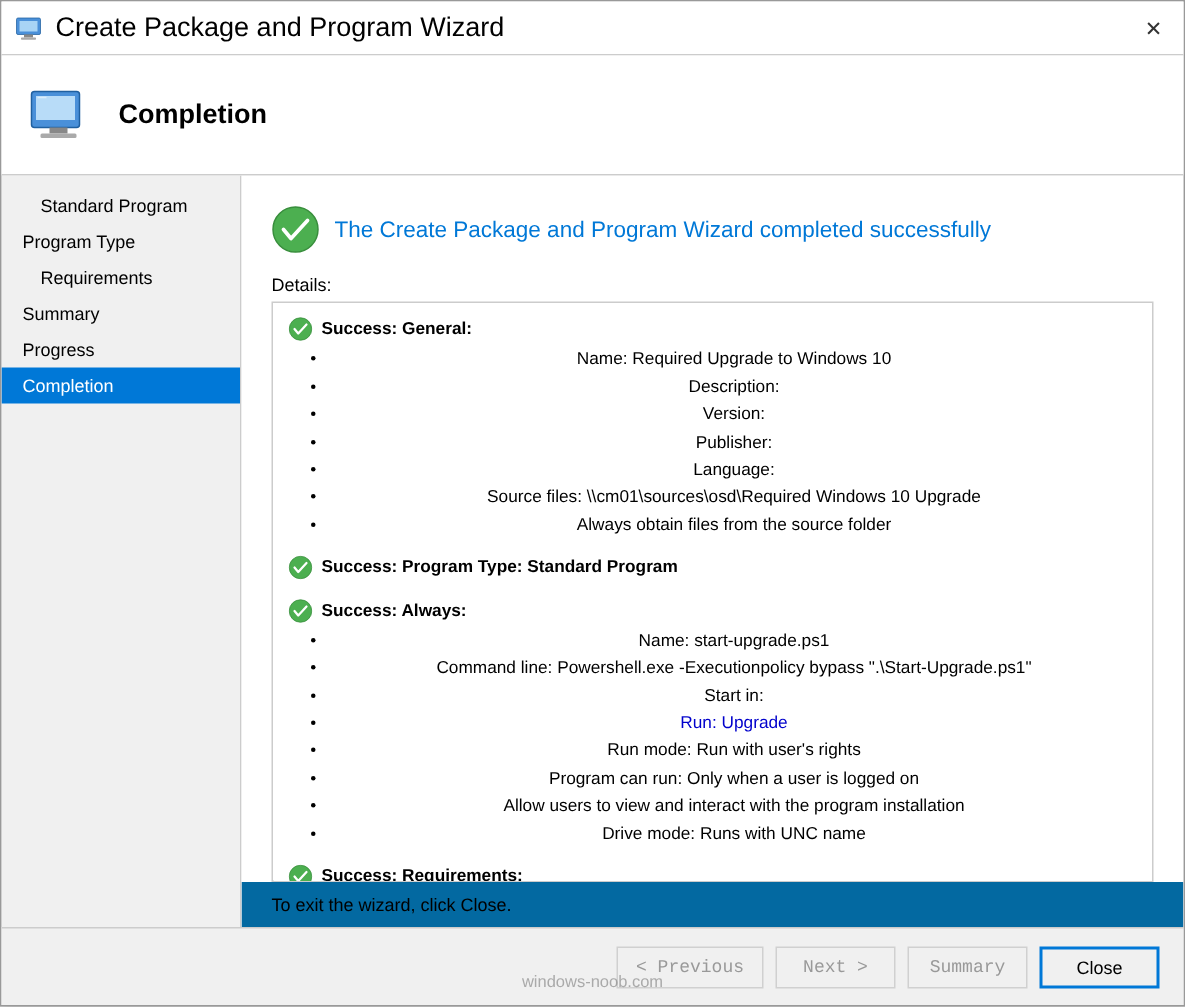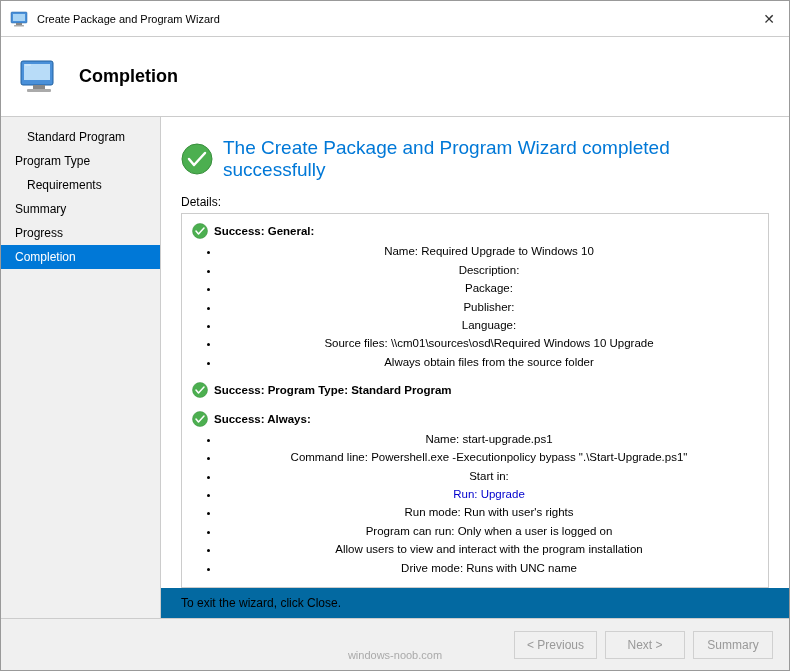--- a/index.html
+++ b/index.html
@@ -35,21 +35,21 @@
     .title-bar-left {
       display: flex;
       align-items: center;
       gap: 8px;
     }
     .title-icon {
       width: 20px;
       height: 20px;
     }
     .title-text {
-      font-size: 11px;
+      font-size: 18px;
       font-weight: normal;
       color: #000;
     }
     .close-btn {
       width: 24px;
       height: 24px;
       border: none;
       background: transparent;
       cursor: pointer;
       font-size: 14px;
@@ -113,21 +113,21 @@
       align-items: center;
       gap: 10px;
       padding: 20px 20px 10px 20px;
     }
     .success-icon {
       width: 32px;
       height: 32px;
       flex-shrink: 0;
     }
     .success-text {
-      font-size: 19px;
+      font-size: 15px;
       color: #0078d7;
       font-weight: 500;
     }
     .details-label {
       padding: 4px 20px 4px 20px;
       font-size: 12px;
       color: #000;
     }
     .details-box {
       margin: 0 20px;
@@ -193,20 +193,21 @@
       background: #f0f0f0;
       border: 1px solid #adadad;
       padding: 0 12px;
       font-size: 12px;
       cursor: pointer;
       color: #000;
     }
     .footer-btn:disabled {
       color: #999;
       border-color: #d0d0d0;
+      font-family: Liberation Mono, monospace;
     }
     .footer-btn.primary {
       border: 2px solid #0078d7;
       background: #f0f0f0;
     }
     .watermark {
       position: absolute;
       bottom: 10px;
       left: 50%;
       transform: translateX(-50%);
@@ -282,21 +283,21 @@
             <div class="section-header">
               <svg class="check-icon" viewBox="0 0 16 16">
                 <circle cx="8" cy="8" r="7.5" fill="#4caf50" stroke="#388e3c" stroke-width="0.5"></circle>
                 <polyline points="4,8 6.5,11 12,5" fill="none" stroke="white" stroke-width="1.5" stroke-linecap="round" stroke-linejoin="round"></polyline>
               </svg>
               <span class="section-title">Success: General:</span>
             </div>
             <ul class="bullet-list">
               <li>Name: Required Upgrade to Windows 10</li>
               <li>Description:</li>
-              <li>Package:</li>
+              <li>Version:</li>
               <li>Publisher:</li>
               <li>Language:</li>
               <li>Source files: \\cm01\sources\osd\Required Windows 10 Upgrade</li>
               <li>Always obtain files from the source folder</li>
             </ul>
           </div>
 
           <div class="section">
             <div class="section-header">
               <svg class="check-icon" viewBox="0 0 16 16">
@@ -341,17 +342,18 @@
         </div>
 
         <div class="exit-note">To exit the wizard, click Close.</div>
       </div>
     </div>
 
     <div class="footer">
       <button class="footer-btn" disabled="">&lt; Previous</button>
       <button class="footer-btn" disabled="">Next &gt;</button>
       <button class="footer-btn" disabled="">Summary</button>
+      <button class="footer-btn primary">Close</button>
     </div>
   </div>
 
   <div class="watermark">windows-noob.com</div>
 </div>
 
 </body></html>

